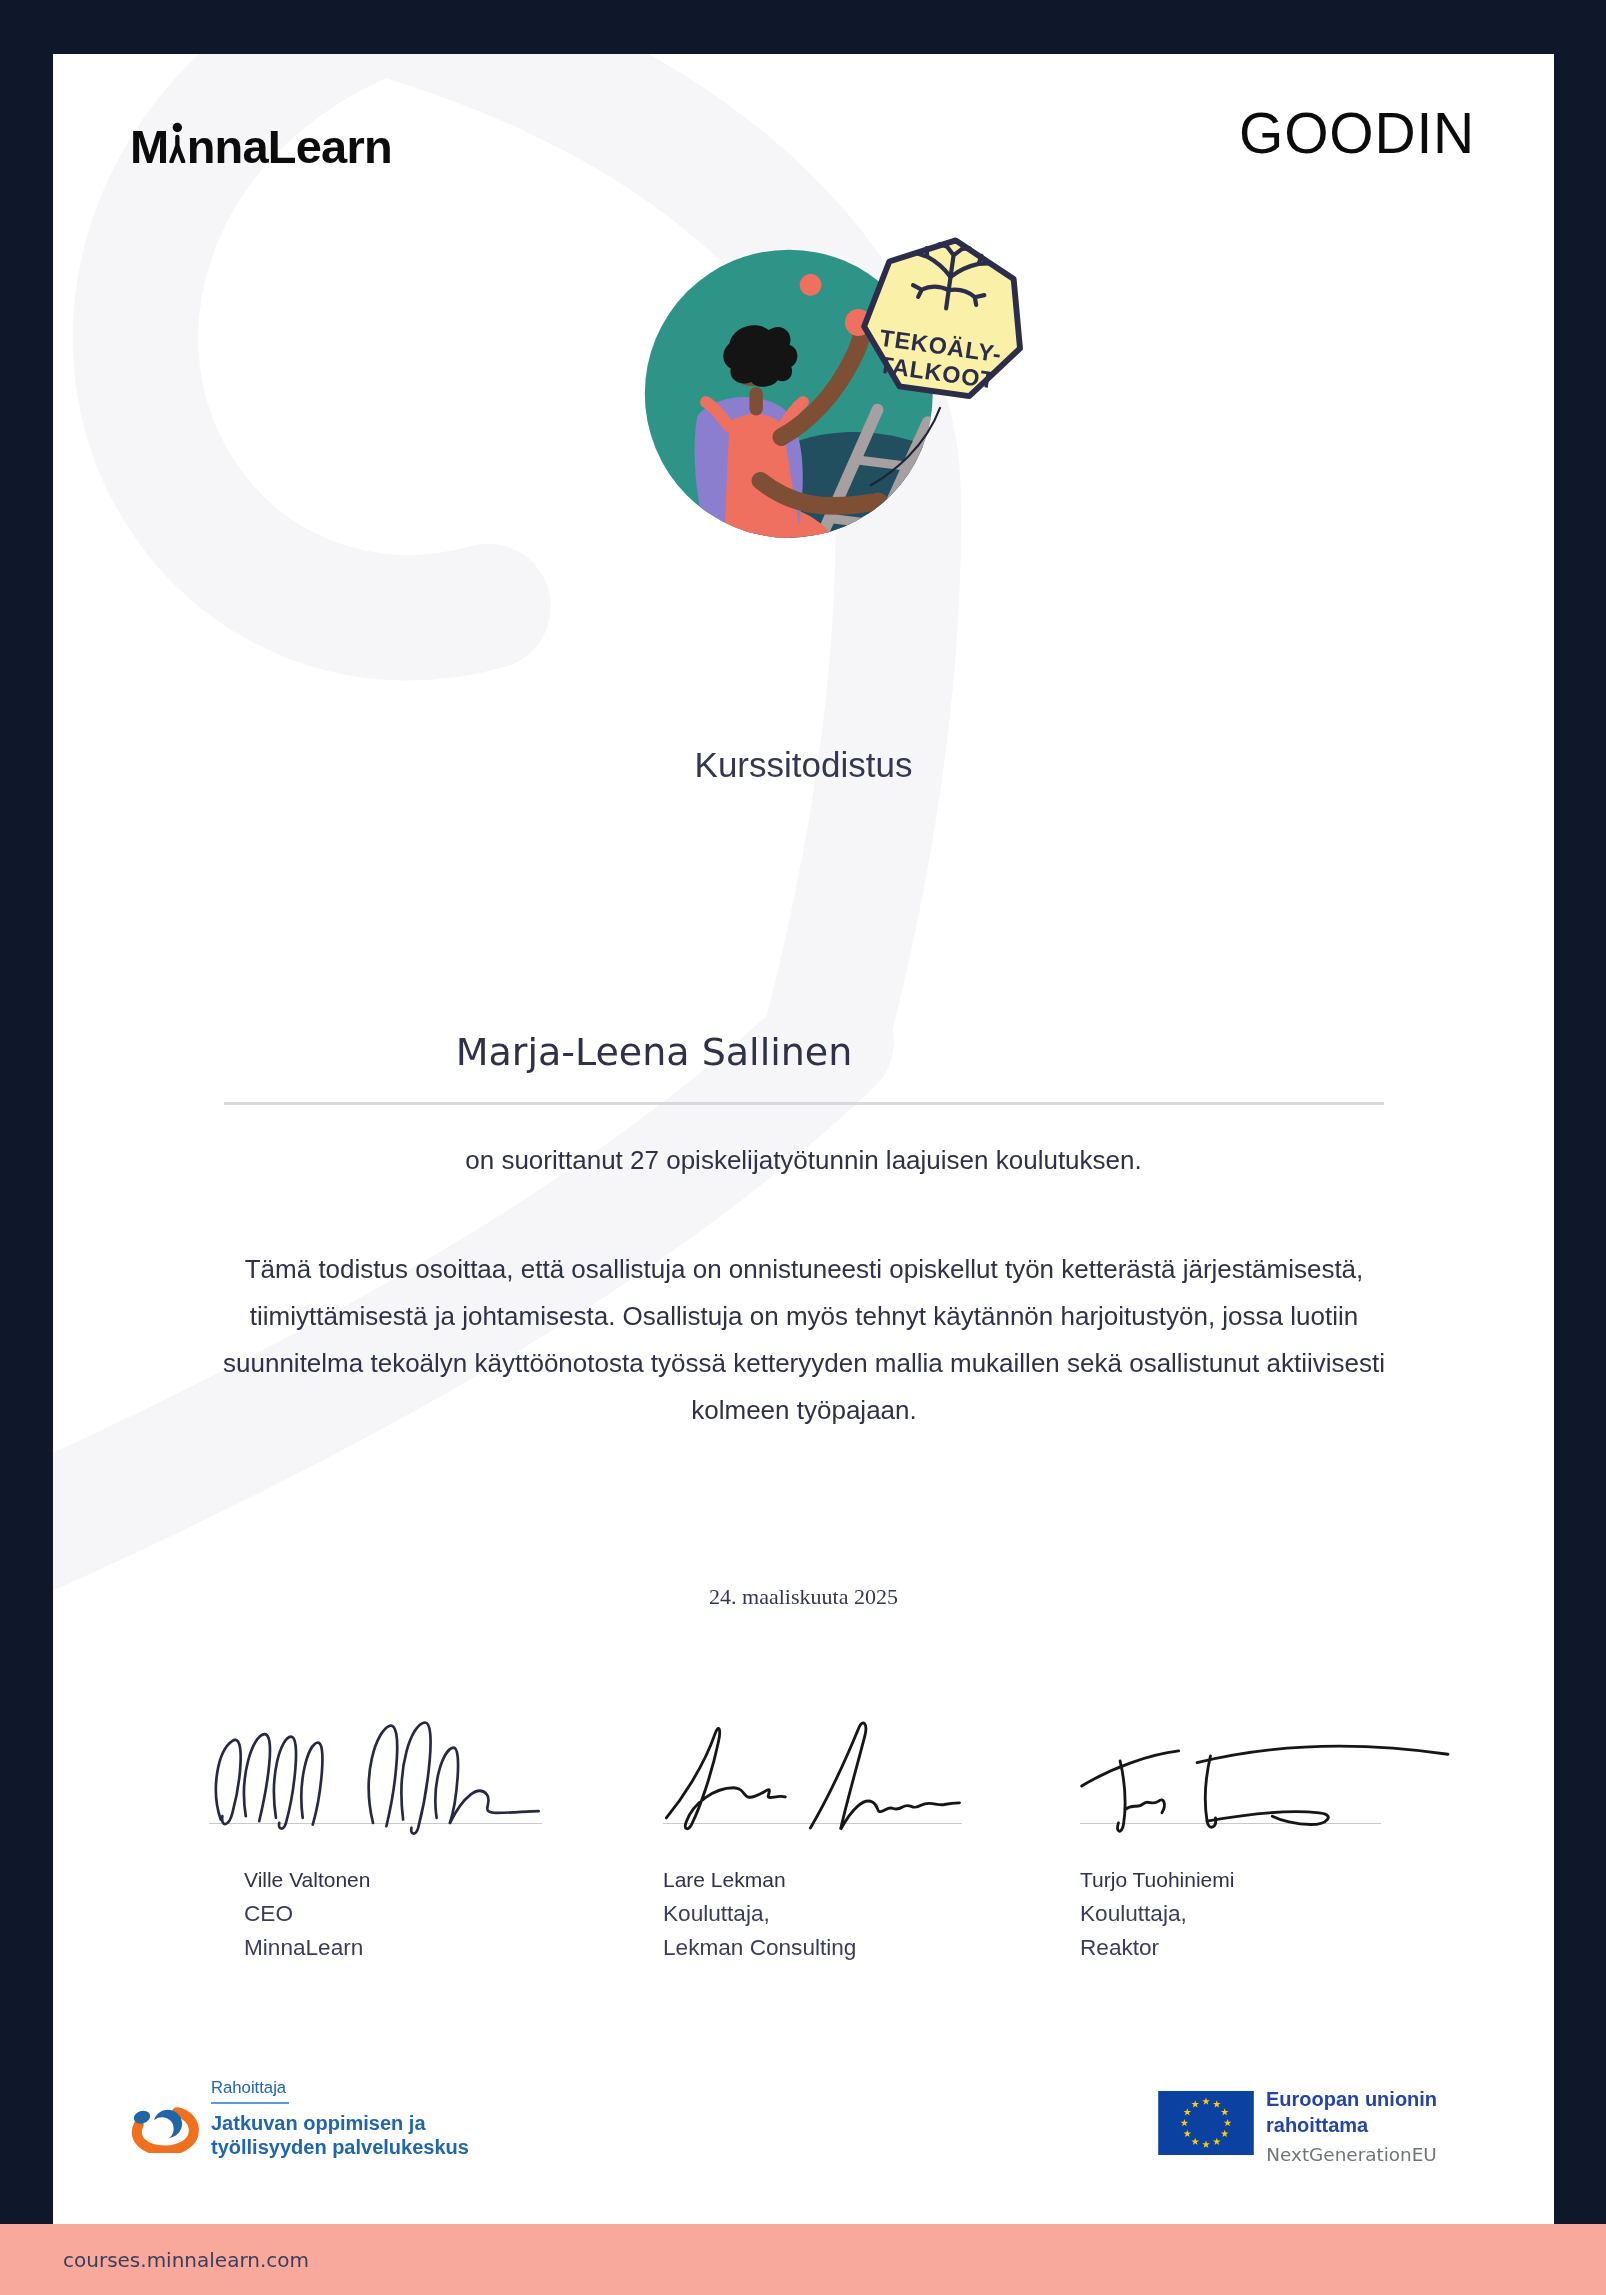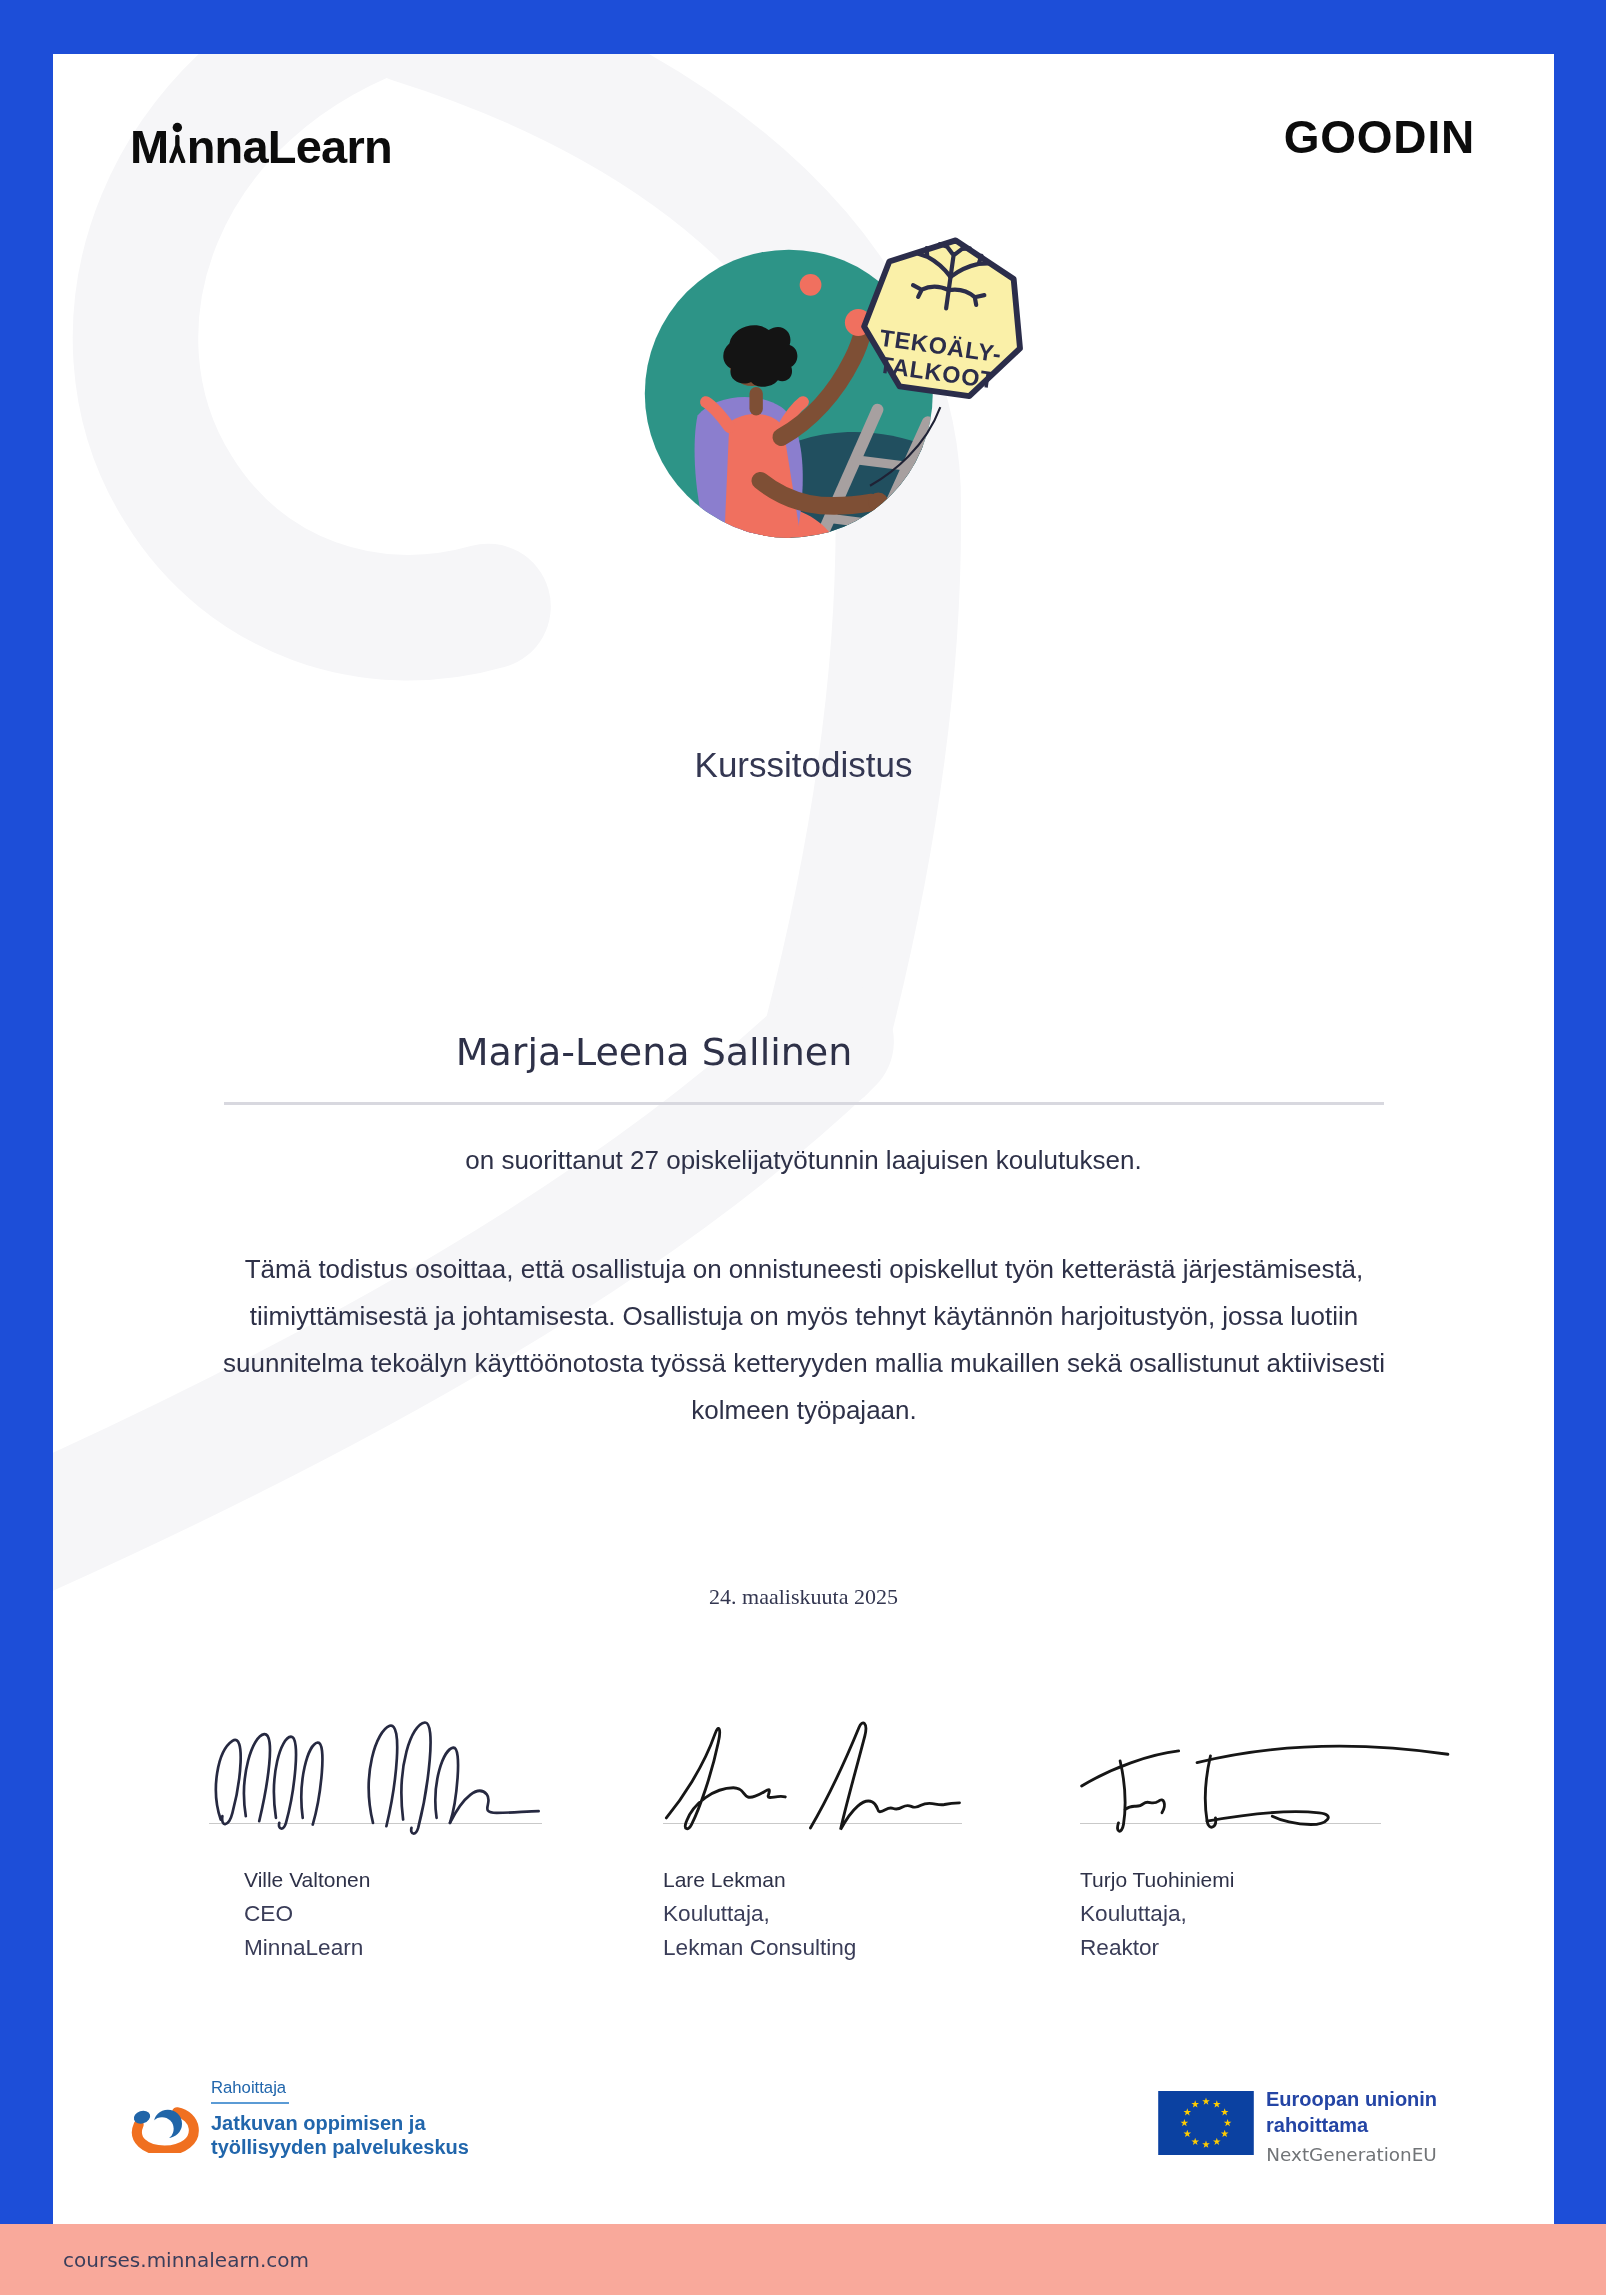--- a/index.html
+++ b/index.html
@@ -1,25 +1,25 @@
 <!DOCTYPE html>
 <html style="font-size:13.4px"><head>
 <meta charset="utf-8">
 <style>
   html,body{margin:0;padding:0;}
   body{font-family:"Liberation Sans",sans-serif;}
-  .page{position:relative;width:1607px;height:2295px;background:#1d4ed8;overflow:hidden;}
+  .page{position:relative;width:1607px;height:2295px;background:#0f172a;overflow:hidden;}
   .card{position:absolute;left:53px;top:54px;width:1501px;height:2170px;background:#ffffff;overflow:hidden;}
   .wm{position:absolute;left:0;top:0;z-index:0;}
   .layer{position:absolute;z-index:1;}
 
   
   .minna{left:77px;top:65px;font-size:47px;font-weight:700;letter-spacing:-0.8px;color:#0c0c0c;white-space:nowrap;}
   .minna svg{display:inline-block;vertical-align:baseline;margin:0 0.8px;}
-  .goodin{right:79px;top:56px;font-size:46px;font-weight:700;letter-spacing:0.8px;color:#0c0c0c;}
+  .goodin{right:79px;top:46px;font-size:57px;font-weight:400;letter-spacing:0.8px;color:#0c0c0c;}
 
   
   .illu{left:452px;top:142px;width:586px;height:402px;}
 
   
   .title{left:0;top:586px;width:1501px;text-align:center;font-family:"DejaVu Sans",sans-serif;font-weight:700;font-size:55px;letter-spacing:-0.8px;color:#2d2f46;}
   .subtitle{left:0;top:691px;width:1501px;text-align:center;font-size:35px;color:#343752;}
 
   .recipient{left:0;top:976px;width:1202px;text-align:center;font-family:"DejaVu Sans",sans-serif;font-size:38px;color:#2e3148;}
   .name-rule{left:171px;top:1048px;width:1160px;height:2.5px;background:#d8d8df;}

